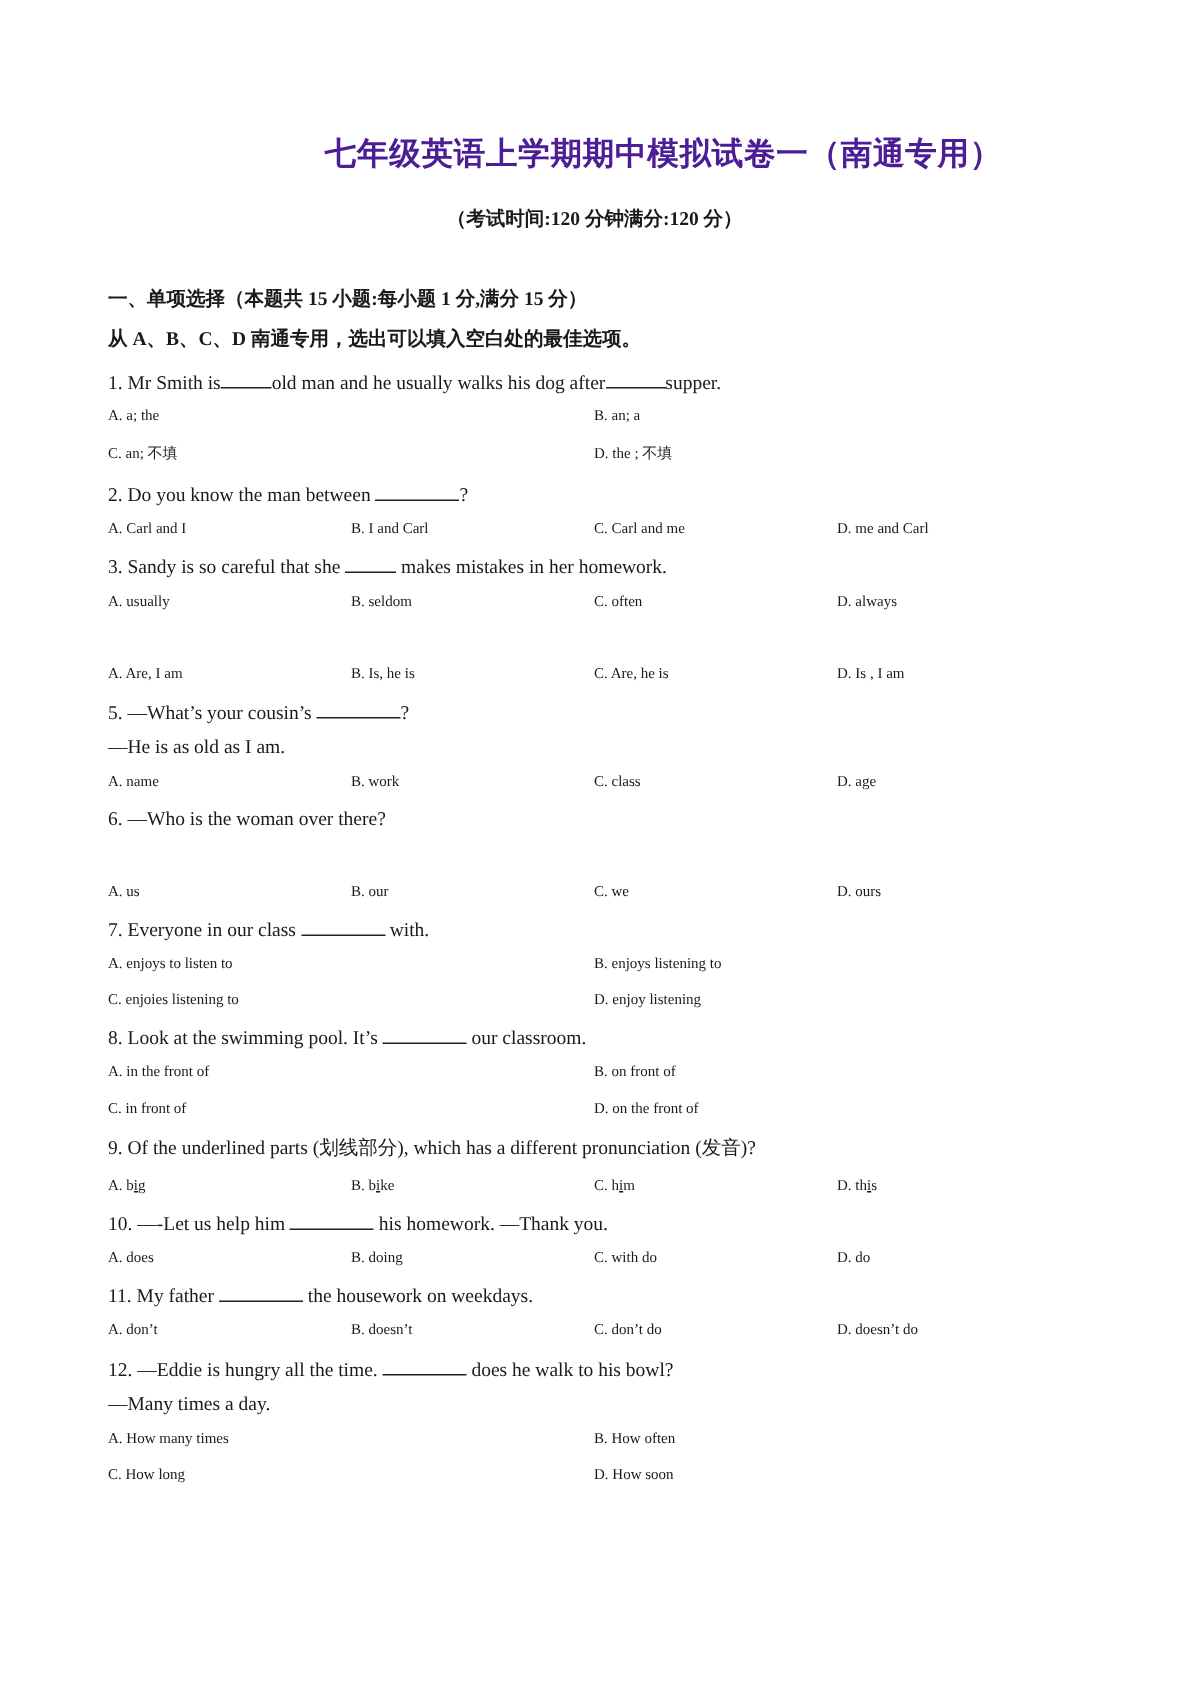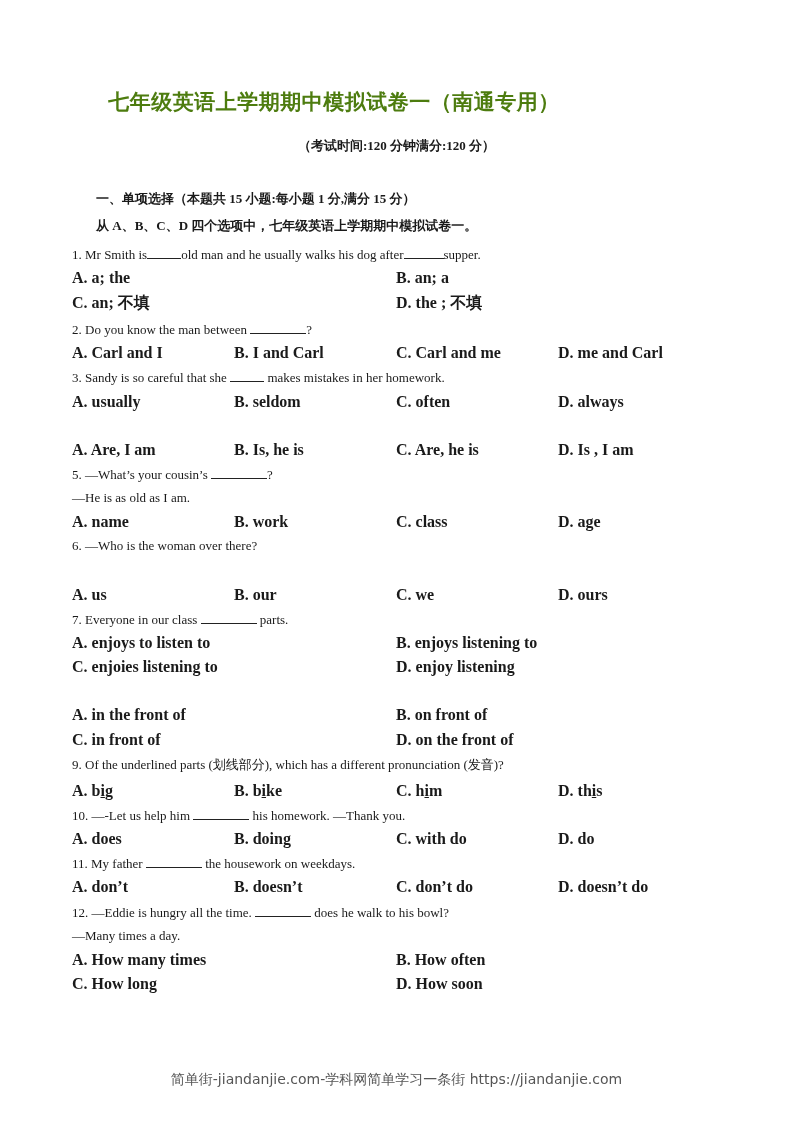--- a/index.html
+++ b/index.html
@@ -1,41 +1,41 @@
 <!DOCTYPE html>
 <html><head>
 <meta charset="utf-8">
 <style>
   html, body { margin: 0; padding: 0; background: #ffffff; }
   body { width: 793px; height: 1122px; position: relative; overflow: hidden;
          font-family: "Liberation Serif", "DejaVu Serif", serif; color: #1a1a1a; }
   .page { position: absolute; left: 0; top: 0; width: 793px; height: 1122px; }
-  .title { position: absolute; top: 88px; left: 0; width: 668px; text-align: center;
-           font-family: "DejaVu Sans", sans-serif; font-size: 21px; font-weight: bold; letter-spacing: 0.5px; color: #4d7c0f; }
+  .title { position: absolute; top: 88px; left: 0; width: 668px; text-align: right;
+           font-family: "DejaVu Sans", sans-serif; font-size: 21px; font-weight: bold; letter-spacing: 0.5px; color: #4c1d95; }
   .subtitle { position: absolute; left: 0; width: 793px; text-align: center; font-size: 13px; font-weight: bold; }
   .subtitle.s1 { top: 137px; box-sizing: border-box; }
   .subtitle.s2 { top: 162px; padding-left: 34px; box-sizing: border-box; }
   .line { position: absolute; left: 72px; font-size: 13px; white-space: nowrap; line-height: 16px; }
-  .bold { font-weight: bold; margin-left: 24px; }
-  .opt { position: absolute; font-size: 16px; white-space: nowrap; line-height: 16px; font-weight: bold; }
+  .bold { font-weight: bold; }
+  .opt { position: absolute; font-size: 10px; white-space: nowrap; line-height: 16px; }
   .c1 { left: 72px; } .c2 { left: 234px; } .c3 { left: 396px; } .c4 { left: 558px; }
   .blank { display: inline-block; border-bottom: 1px solid #222; height: 12px; vertical-align: baseline; }
   .u { text-decoration: underline; }
   .footer { position: absolute; top: 1071px; left: 0; width: 793px; text-align: center;
             font-family: "DejaVu Sans", sans-serif; font-size: 14px; color: #555; }
 </style>
 </head>
 <body>
 
 <div class="page">
 
   <div class="title">七年级英语上学期期中模拟试卷一（南通专用）</div>
   <div class="subtitle s1">（考试时间:120 分钟满分:120 分）</div>
   <div class="line bold" style="top:191px">一、单项选择（本题共 15 小题:每小题 1 分,满分 15 分）</div>
-  <div class="line bold" style="top:218px">从 A、B、C、D 四个选项中，七年级英语上学期期中模拟试卷一。</div>
+  <div class="line bold" style="top:218px">从 A、B、C、D 南通专用，选出可以填入空白处的最佳选项。</div>
 
   <div class="line" style="top:246px">
     <span>1.</span>
     <span>Mr Smith is</span><span class="blank" style="width:34px"></span><span>old man and he usually walks his dog after</span><span class="blank" style="width:40px"></span><span>supper.</span>
   </div>
   <div class="opt c1" style="top:270px">A. a; the</div>
   <div class="opt c3" style="top:270px">B. an; a</div>
   <div class="opt c1" style="top:295px">C. an;  不填</div>
   <div class="opt c3" style="top:295px">D. the ;  不填</div>
 
@@ -76,27 +76,31 @@
     <span>6.</span>
     <span>—Who is the woman over there?</span>
   </div>
   <div class="opt c1" style="top:587px">A. us</div>
   <div class="opt c2" style="top:587px">B. our</div>
   <div class="opt c3" style="top:587px">C. we</div>
   <div class="opt c4" style="top:587px">D. ours</div>
 
   <div class="line" style="top:611px">
     <span>7.</span>
-    <span>Everyone in our class </span><span class="blank" style="width:56px"></span><span> parts.</span>
+    <span>Everyone in our class </span><span class="blank" style="width:56px"></span><span> with.</span>
   </div>
   <div class="opt c1" style="top:635px">A. enjoys to listen to</div>
   <div class="opt c3" style="top:635px">B. enjoys listening to</div>
   <div class="opt c1" style="top:659px">C. enjoies listening to</div>
   <div class="opt c3" style="top:659px">D. enjoy listening</div>
 
+  <div class="line" style="top:683px">
+    <span>8.</span>
+    <span>Look at the swimming pool. It’s </span><span class="blank" style="width:56px"></span><span> our classroom.</span>
+  </div>
   <div class="opt c1" style="top:707px">A. in the front of</div>
   <div class="opt c3" style="top:707px">B. on front of</div>
   <div class="opt c1" style="top:732px">C. in front of</div>
   <div class="opt c3" style="top:732px">D. on the front of</div>
 
   <div class="line" style="top:757px">
     <span>9.</span>
     <span>Of the underlined parts (划线部分), which has a different pronunciation (发音)?</span>
   </div>
   <div class="opt c1" style="top:783px"><span>A. </span><span>b</span><span class="u">i</span><span>g</span></div>
@@ -126,14 +130,13 @@
     <span>12.</span>
     <span>—Eddie is hungry all the time. </span><span class="blank" style="width:56px"></span><span> does he walk to his bowl?</span>
   </div>
   <div class="line" style="top:928px">—Many times a day.</div>
   <div class="opt c1" style="top:952px">A. How many times</div>
   <div class="opt c3" style="top:952px">B. How often</div>
   <div class="opt c1" style="top:976px">C. How long</div>
   <div class="opt c3" style="top:976px">D. How soon</div>
 
 
-  <div class="footer">简单街-jiandanjie.com-学科网简单学习一条街 https://jiandanjie.com</div>
 </div>
 
 </body></html>

